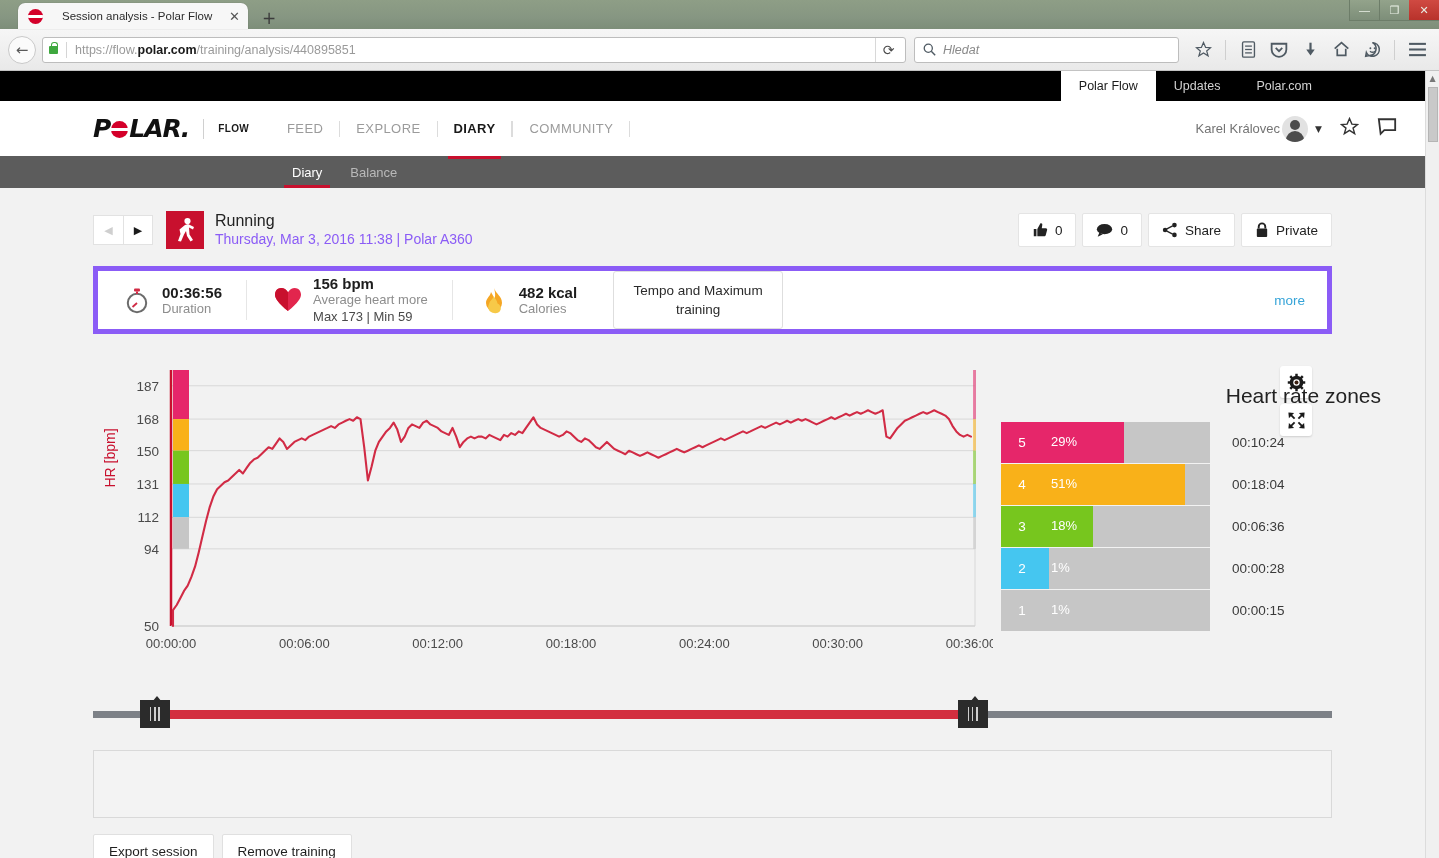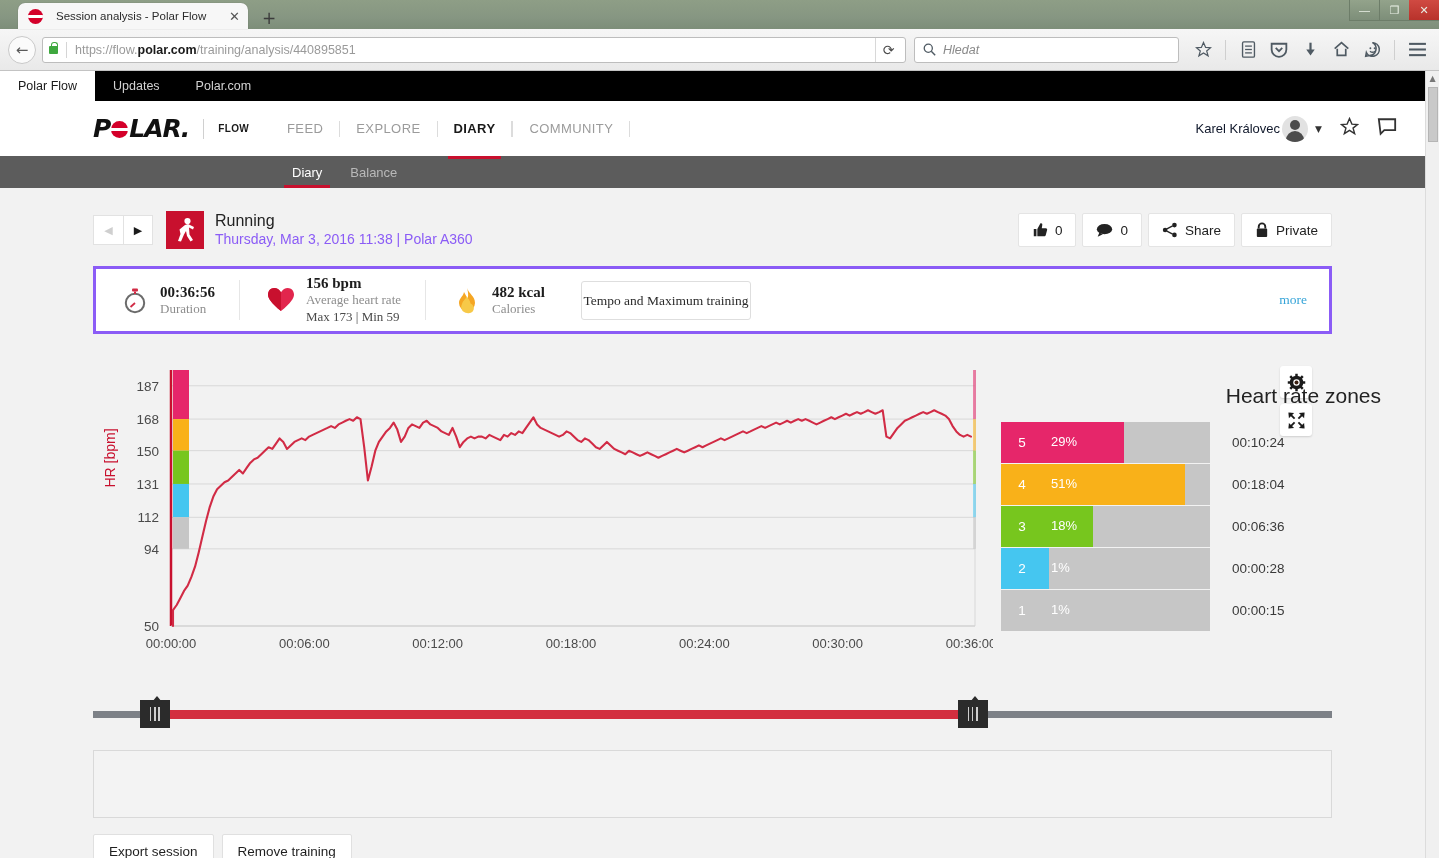--- a/index.html
+++ b/index.html
@@ -35,21 +35,21 @@
   .tab-favicon {
     width: 15px; height: 15px; border-radius: 50%;
     background: #d4002a;
     position: relative; flex: 0 0 auto;
     overflow: hidden;
   }
   .tab-favicon::after {
     content:""; position:absolute; left:0; right:0; top:6px; height:3px; background:#fff;
   }
   .tab-title {
-    font-size: 11.5px; color: #2b2b2b; margin-left: 13px;
+    font-size: 11.5px; color: #2b2b2b; margin-left: 19px;
     white-space: nowrap; overflow: hidden; flex: 1 1 auto;
   }
   .tab-close {
     font-size: 13px; color: #555; margin-left: 6px; line-height: 1;
     font-family: "DejaVu Sans", sans-serif;
   }
   .new-tab {
     font-size: 17px; color: #3b3b3b; margin-left: 14px; margin-bottom: 2px;
     line-height: 1; font-family: "DejaVu Sans", sans-serif;
   }
@@ -129,21 +129,21 @@
   .scroll-up {
     height:15px; display:flex; align-items:center; justify-content:center;
     font-size:8px; color:#777; font-family:"DejaVu Sans",sans-serif;
   }
   .scroll-thumb {
     position:absolute; top:16px; left:2px; width:10px; height:55px;
     background:#c9c9c9; border:1px solid #b5b5b5;
   }
 
   .topstrip {
-    height: 30px; background: #000; display: flex; 
+    height: 30px; background: #000; display: flex; justify-content: flex-end;
     padding-right: 95px; width: 1425px;
   }
   .topstrip a {
     display:flex; align-items:center; padding: 0 18px; height:30px;
     font-size: 12.5px; color:#d3d3d3; text-decoration:none;
   }
   .topstrip a.active { background:#fff; color:#1a1a1a; }
 
   .mainhead {
     height: 55px; background:#fff; display:flex; align-items:center;
@@ -169,21 +169,21 @@
     text-decoration:none;
   }
   .mainnav .nv.active { color:#1a1a1a; font-weight:700; }
   .mainnav .nv.active::after {
     content:""; position:absolute; left:10px; right:10px; bottom:0; height:3px; background:#c8102e;
   }
   .mainnav .nvsep { width:1px; height:16px; background:#dcdcdc; }
   .useracct {
     position:absolute; right: 28px; top:0; height:55px; display:flex; align-items:center;
   }
-  .uname { font-size:13px; color:#0f172a; margin-right:-4px; }
+  .uname { font-size:13px; color:#737373; margin-right:-4px; }
   .avatar {
     width:26px;height:26px;border-radius:50%;background:#e2e2e2;
     margin-left: 6px; position:relative; overflow:hidden;
   }
   .avatar::before{content:"";position:absolute;left:8px;top:4px;width:10px;height:10px;border-radius:50%;background:#4c4c4c;}
   .avatar::after{content:"";position:absolute;left:4px;top:15px;width:18px;height:14px;border-radius:9px 9px 0 0;background:#4c4c4c;}
   .caret { margin-left:7px; font-size:9px; color:#333; font-family:"DejaVu Sans",sans-serif;}
   .hicon { margin-left: 18px; color:#333; }
 
   .subnav {
@@ -220,24 +220,23 @@
   .sess-sub { font-size:14px; color:#8b5cf6; line-height:19px; }
   .sess-actions { margin-left:auto; display:flex; gap: 6px; }
   .act-btn {
     background:#fff; border:1px solid #e4e4e4; height:34px; border-radius:2px;
     display:flex; align-items:center; gap:7px; padding: 0 13px;
     font-size:13.5px; color:#222;
   }
 
   
   .summary {
-    margin-top: 14px; background:#fff; border:3px solid #8b5cf6;
+    margin-top: 14px; background:#fff; border:5px solid #8b5cf6;
     height: 68px; display:flex; align-items:center; padding: 0 22px;
     position:relative;
-    font-family:Liberation Serif, serif;
   }
   .sm-item { display:flex; align-items:center; }
   .sm-ico { width:34px; display:flex; justify-content:center; }
   .sm-txt { margin-left: 8px; }
   .sm-big { font-size:15px; font-weight:700; color:#1d1d1d; line-height:17px; }
   .sm-lbl { font-size:13px; color:#8d8d8d; line-height:16px; }
   .sm-lbl2 { font-size:13px; color:#4a4a4a; line-height:17px; }
   .vdiv { width:1px; height:40px; background:#e6e6e6; margin: 0 24px; }
   .tempo-btn {
     background:#fff; border:1px solid #dedede; border-radius:3px;
@@ -497,21 +496,21 @@
         <div class="vdiv"></div>
         <div class="sm-item">
           <div class="sm-ico">
             <svg width="28" height="26" viewBox="0 0 28 26">
                 <path d="M14 24 C4 16 1 11 1 7.5 C1 3.8 3.8 1 7.2 1 C9.8 1 12.4 2.6 14 5.2 C15.6 2.6 18.2 1 20.8 1 C24.2 1 27 3.8 27 7.5 C27 11 24 16 14 24 z" fill="#e2264d"></path>
                 <path d="M14 24 C4 16 1 11 1 7.5 C1 3.8 3.8 1 7.2 1 C9.8 1 12.4 2.6 14 5.2 z" fill="#c8102e"></path>
               </svg>
           </div>
           <div class="sm-txt">
             <div class="sm-big">156 bpm</div>
-            <div class="sm-lbl">Average heart rate</div>
+            <div class="sm-lbl">Average heart more</div>
             <div class="sm-lbl2">Max 173  |  Min 59</div>
           </div>
         </div>
         <div class="vdiv"></div>
         <div class="sm-item">
           <div class="sm-ico">
             <svg width="20" height="27" viewBox="0 0 20 27">
                 <path d="M10 1 C12 7 18 9 18 16 A8 8 0 0 1 2 16 C2 11 6 10 7 5 C8.5 8 10 9.5 10 12 C12 10 11 4 10 1 z" fill="#f5a623"></path>
                 <path d="M10 26 A6 6 0 0 1 5 17 C6 13 9 12.5 9.5 9 C11 12 13 13 13.5 16.5 A5 5 0 0 1 10 26z" fill="#f7c948"></path>
               </svg>

